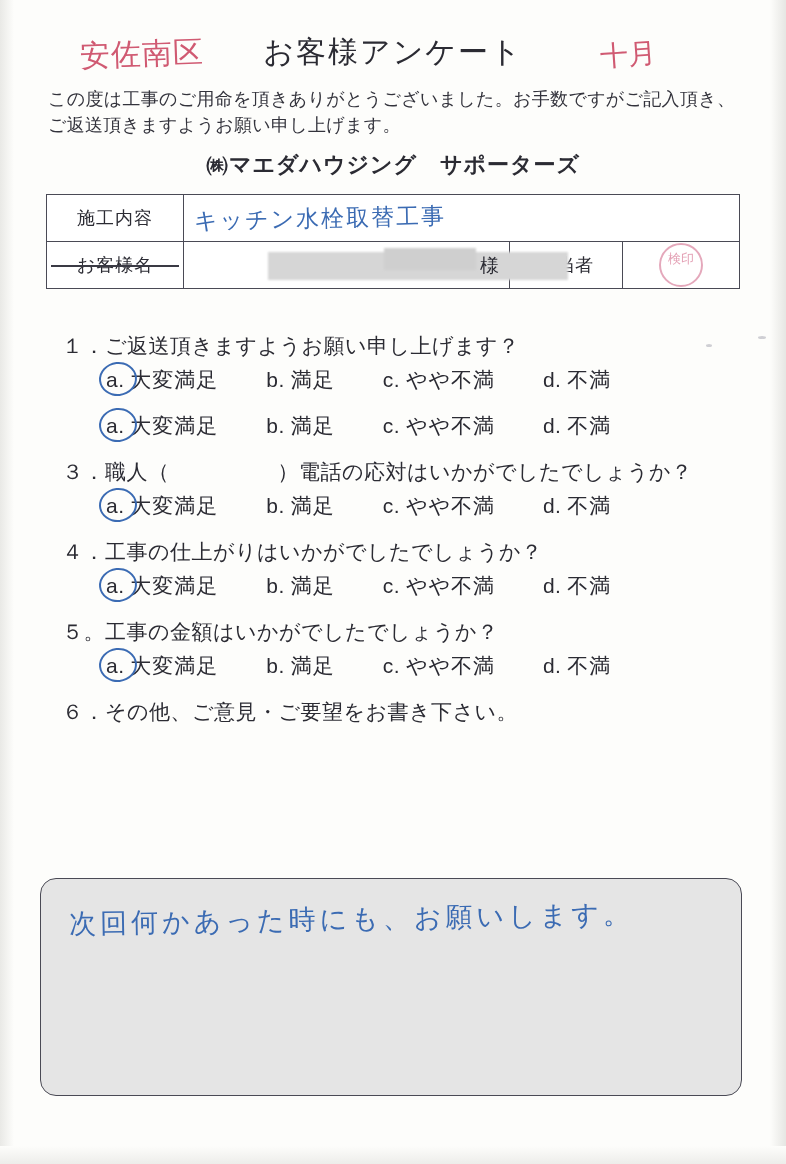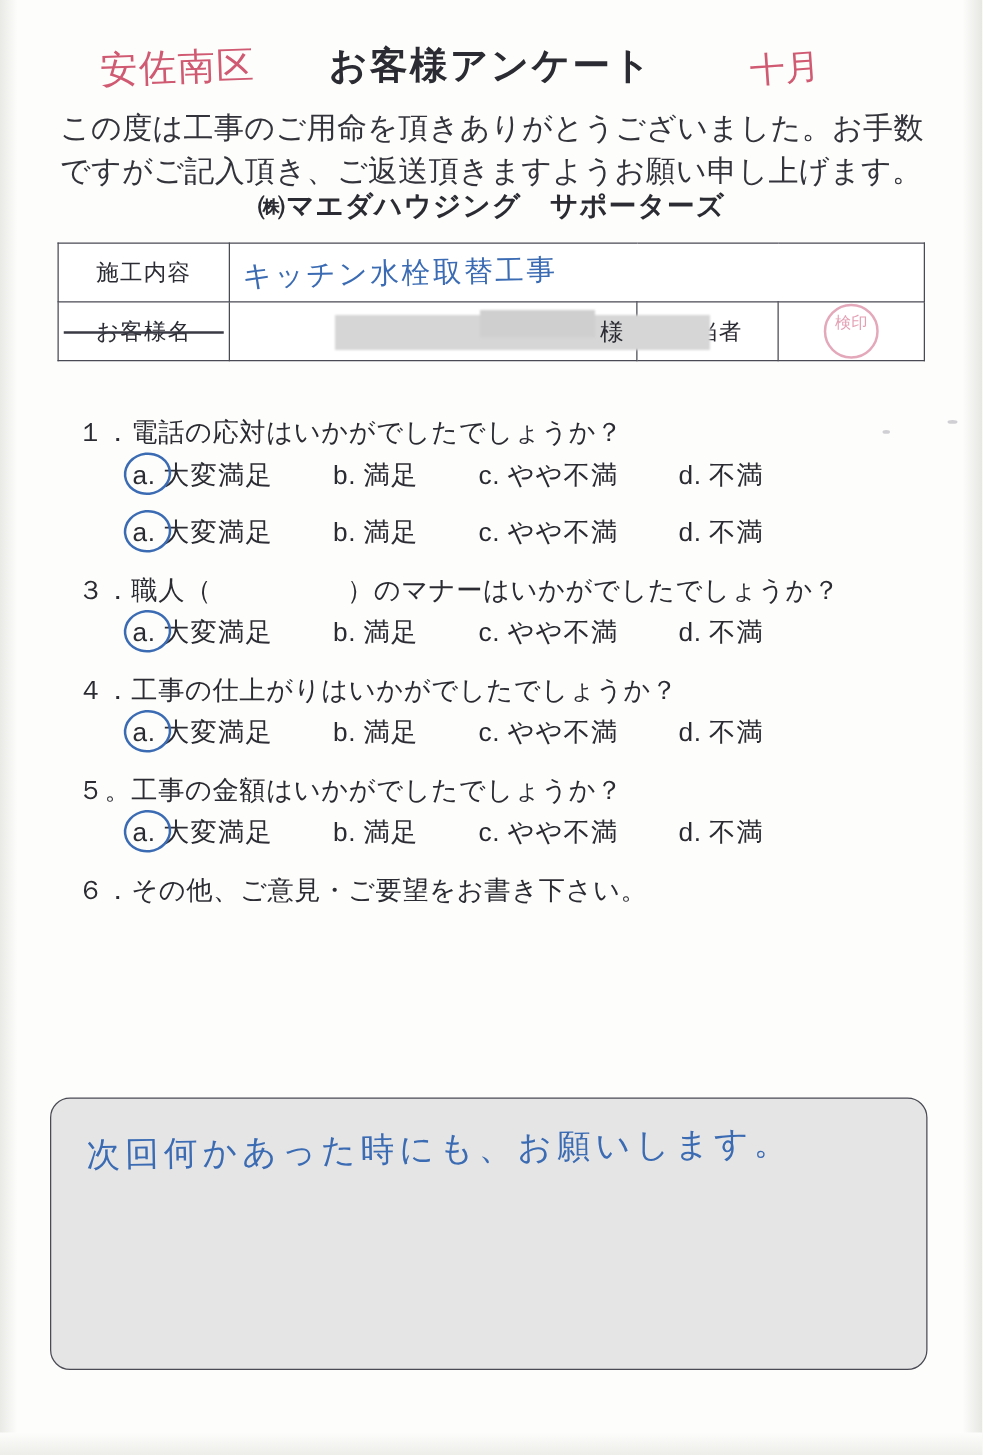--- a/index.html
+++ b/index.html
@@ -58,28 +58,28 @@
     color: #d05a72;
     transform: rotate(-4deg);
     font-family: "DejaVu Sans", sans-serif;
   }
   .doc-title {
     position: absolute;
     left: 0; top: 32px;
     width: 786px;
     text-align: center;
     font-size: 30px;
-    font-weight: bold;
+    font-weight: normal;
     letter-spacing: 2px;
   }
   .lead {
     position: absolute;
     left: 48px; top: 86px;
     width: 700px;
-    font-size: 24px;
+    font-size: 18px;
     line-height: 1.45;
     letter-spacing: 0.3px;
     color: #33333c;
   }
   .company-line {
     position: absolute;
     left: 0; top: 150px;
     width: 786px;
     text-align: center;
     font-size: 22px;
@@ -274,40 +274,40 @@
       <td class="stamp-cell">
         <span class="stamp">検印</span>
       </td>
     </tr>
   </tbody>
     </table>
 
   <div class="questions">
 
     <div class="q-block">
-      <p class="q-text"><span>１．</span><span>電話の応対はいかがでしたでしょうか？</span></p>
-      <div class="options">
-        <span class="opt o-a"><span class="circle-mark"></span><span class="mark">a.</span> <span class="lbl">大変満足</span></span>
-        <span class="opt o-b"><span class="mark">b.</span> <span class="lbl">満足</span></span>
-        <span class="opt o-c"><span class="mark">c.</span> <span class="lbl">やや不満</span></span>
-        <span class="opt o-d"><span class="mark">d.</span> <span class="lbl">不満</span></span>
-      </div>
-    </div>
-
-    <div class="q-block">
-      <div class="options">
-        <span class="opt o-a"><span class="circle-mark"></span><span class="mark">a.</span> <span class="lbl">大変満足</span></span>
-        <span class="opt o-b"><span class="mark">b.</span> <span class="lbl">満足</span></span>
-        <span class="opt o-c"><span class="mark">c.</span> <span class="lbl">やや不満</span></span>
-        <span class="opt o-d"><span class="mark">d.</span> <span class="lbl">不満</span></span>
-      </div>
-    </div>
-
-    <div class="q-block">
-      <p class="q-text"><span>３．</span><span>職人（</span><span class="q-blank"></span><span>）のマナーはいかがでしたでしょうか？</span></p>
+      <p class="q-text"><span>１．</span><span>ご返送頂きますようお願い申し上げます？</span></p>
+      <div class="options">
+        <span class="opt o-a"><span class="circle-mark"></span><span class="mark">a.</span> <span class="lbl">大変満足</span></span>
+        <span class="opt o-b"><span class="mark">b.</span> <span class="lbl">満足</span></span>
+        <span class="opt o-c"><span class="mark">c.</span> <span class="lbl">やや不満</span></span>
+        <span class="opt o-d"><span class="mark">d.</span> <span class="lbl">不満</span></span>
+      </div>
+    </div>
+
+    <div class="q-block">
+      <div class="options">
+        <span class="opt o-a"><span class="circle-mark"></span><span class="mark">a.</span> <span class="lbl">大変満足</span></span>
+        <span class="opt o-b"><span class="mark">b.</span> <span class="lbl">満足</span></span>
+        <span class="opt o-c"><span class="mark">c.</span> <span class="lbl">やや不満</span></span>
+        <span class="opt o-d"><span class="mark">d.</span> <span class="lbl">不満</span></span>
+      </div>
+    </div>
+
+    <div class="q-block">
+      <p class="q-text"><span>３．</span><span>職人（</span><span class="q-blank"></span><span>）電話の応対はいかがでしたでしょうか？</span></p>
       <div class="options">
         <span class="opt o-a"><span class="circle-mark"></span><span class="mark">a.</span> <span class="lbl">大変満足</span></span>
         <span class="opt o-b"><span class="mark">b.</span> <span class="lbl">満足</span></span>
         <span class="opt o-c"><span class="mark">c.</span> <span class="lbl">やや不満</span></span>
         <span class="opt o-d"><span class="mark">d.</span> <span class="lbl">不満</span></span>
       </div>
     </div>
 
     <div class="q-block">
       <p class="q-text"><span>４．</span><span>工事の仕上がりはいかがでしたでしょうか？</span></p>

